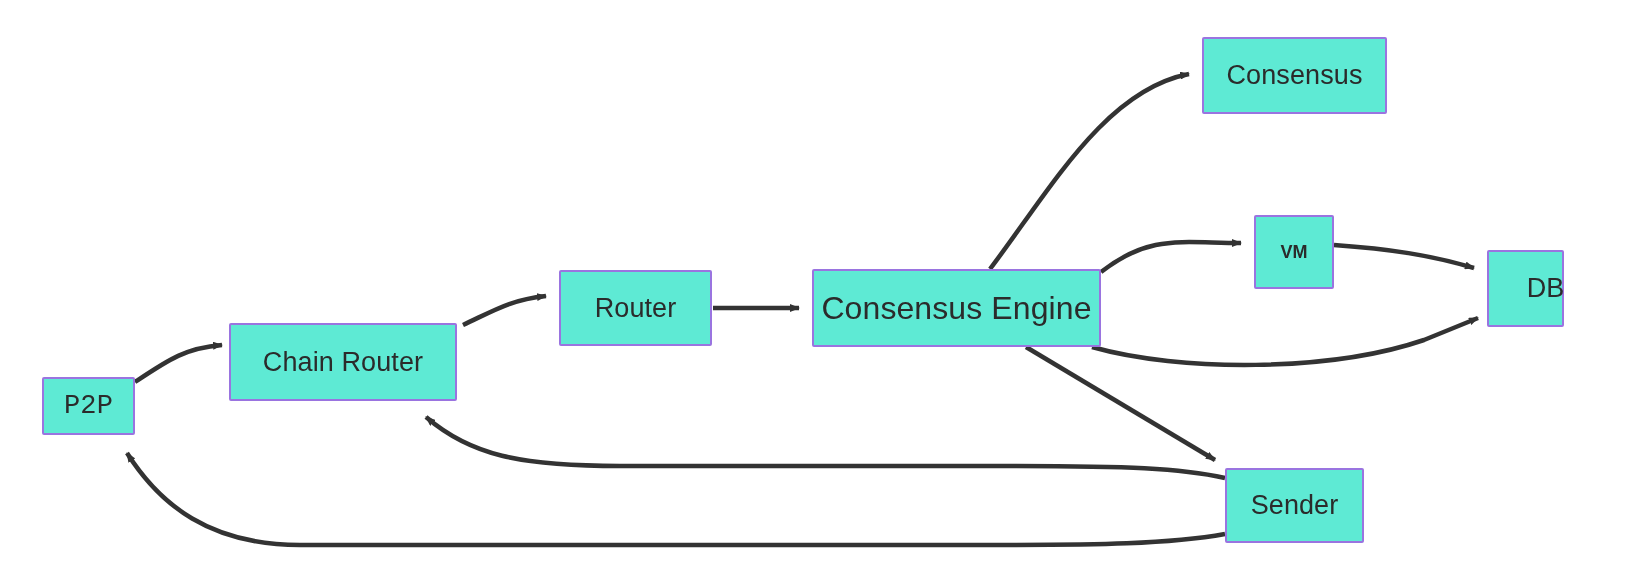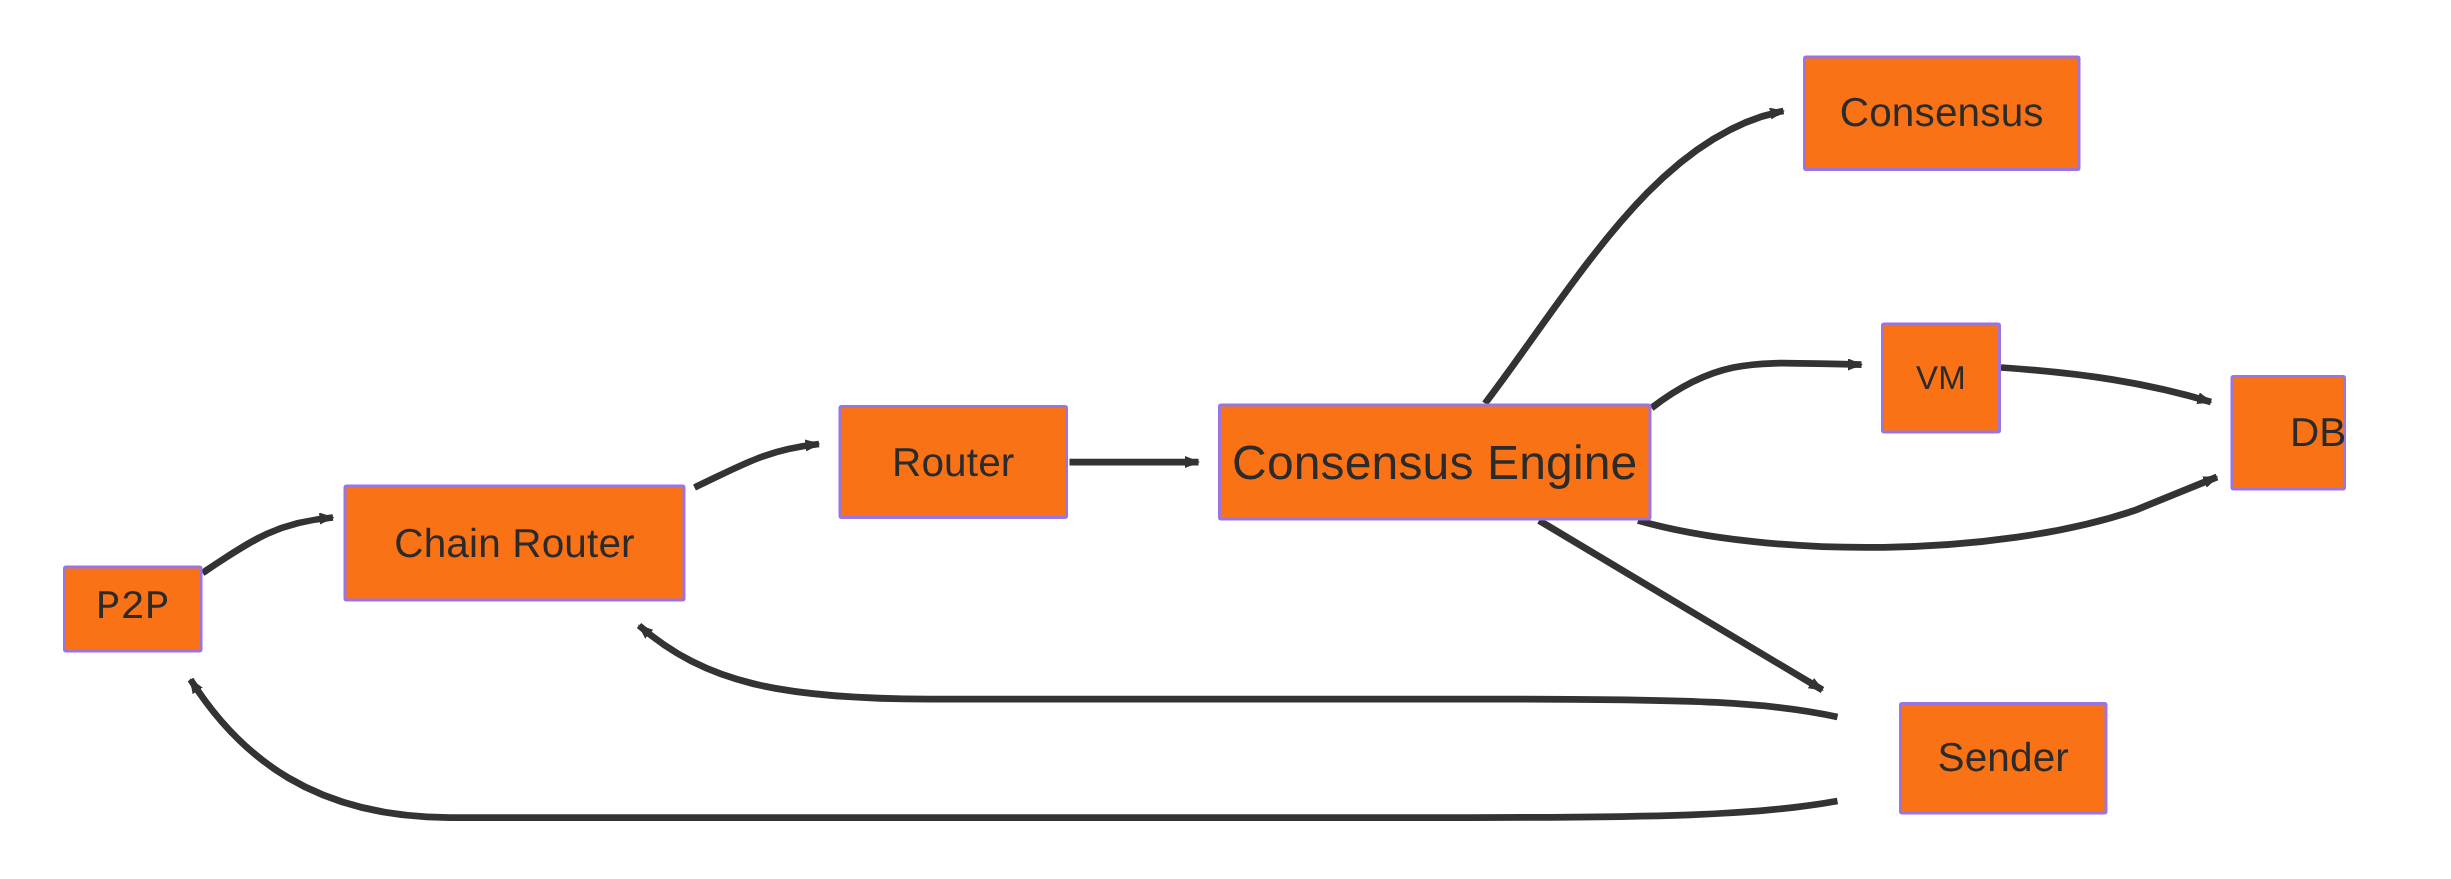--- a/index.html
+++ b/index.html
@@ -20,21 +20,21 @@
   #edge-layer {
     position: absolute;
     left: 0;
     top: 0;
     width: 1634px;
     height: 586px;
   }
   .node {
     position: absolute;
     box-sizing: border-box;
-    background: #f97316;
+    background: #5eead4;
     border: 2px solid #9a74e0;
     border-radius: 2px;
     display: flex;
     align-items: center;
     justify-content: center;
     color: #2b2b2b;
     font-family: "Liberation Sans", sans-serif;
     font-size: 27px;
     line-height: 1;
     letter-spacing: 0.1px;
@@ -91,25 +91,25 @@
   </div>
 
   <div class="node" style="left:812px; top:269px; width:289px; height:78px; font-size:32px;">
     <span class="node-label">Consensus Engine</span>
   </div>
 
   <div class="node" style="left:1202px; top:37px; width:185px; height:77px; font-size:27px;">
     <span class="node-label">Consensus</span>
   </div>
 
-  <div class="node" style="left:1254px; top:215px; width:80px; height:74px; font-size:22px;">
+  <div class="node" style="left:1254px; top:215px; width:80px; height:74px; font-size:18px;font-weight:bold;">
     <span class="node-label">VM</span>
   </div>
 
   <div class="node" style="left:1487px; top:250px; width:77px; height:77px; font-size:27px;padding-left:40px;">
     <span class="node-label">DB</span>
   </div>
 
-  <div class="node" style="left:1225px; top:468px; width:139px; height:75px; font-size:27px;margin-left:41px;">
+  <div class="node" style="left:1225px; top:468px; width:139px; height:75px; font-size:27px;">
     <span class="node-label">Sender</span>
   </div>
 
 </div>
 
 </body></html>

